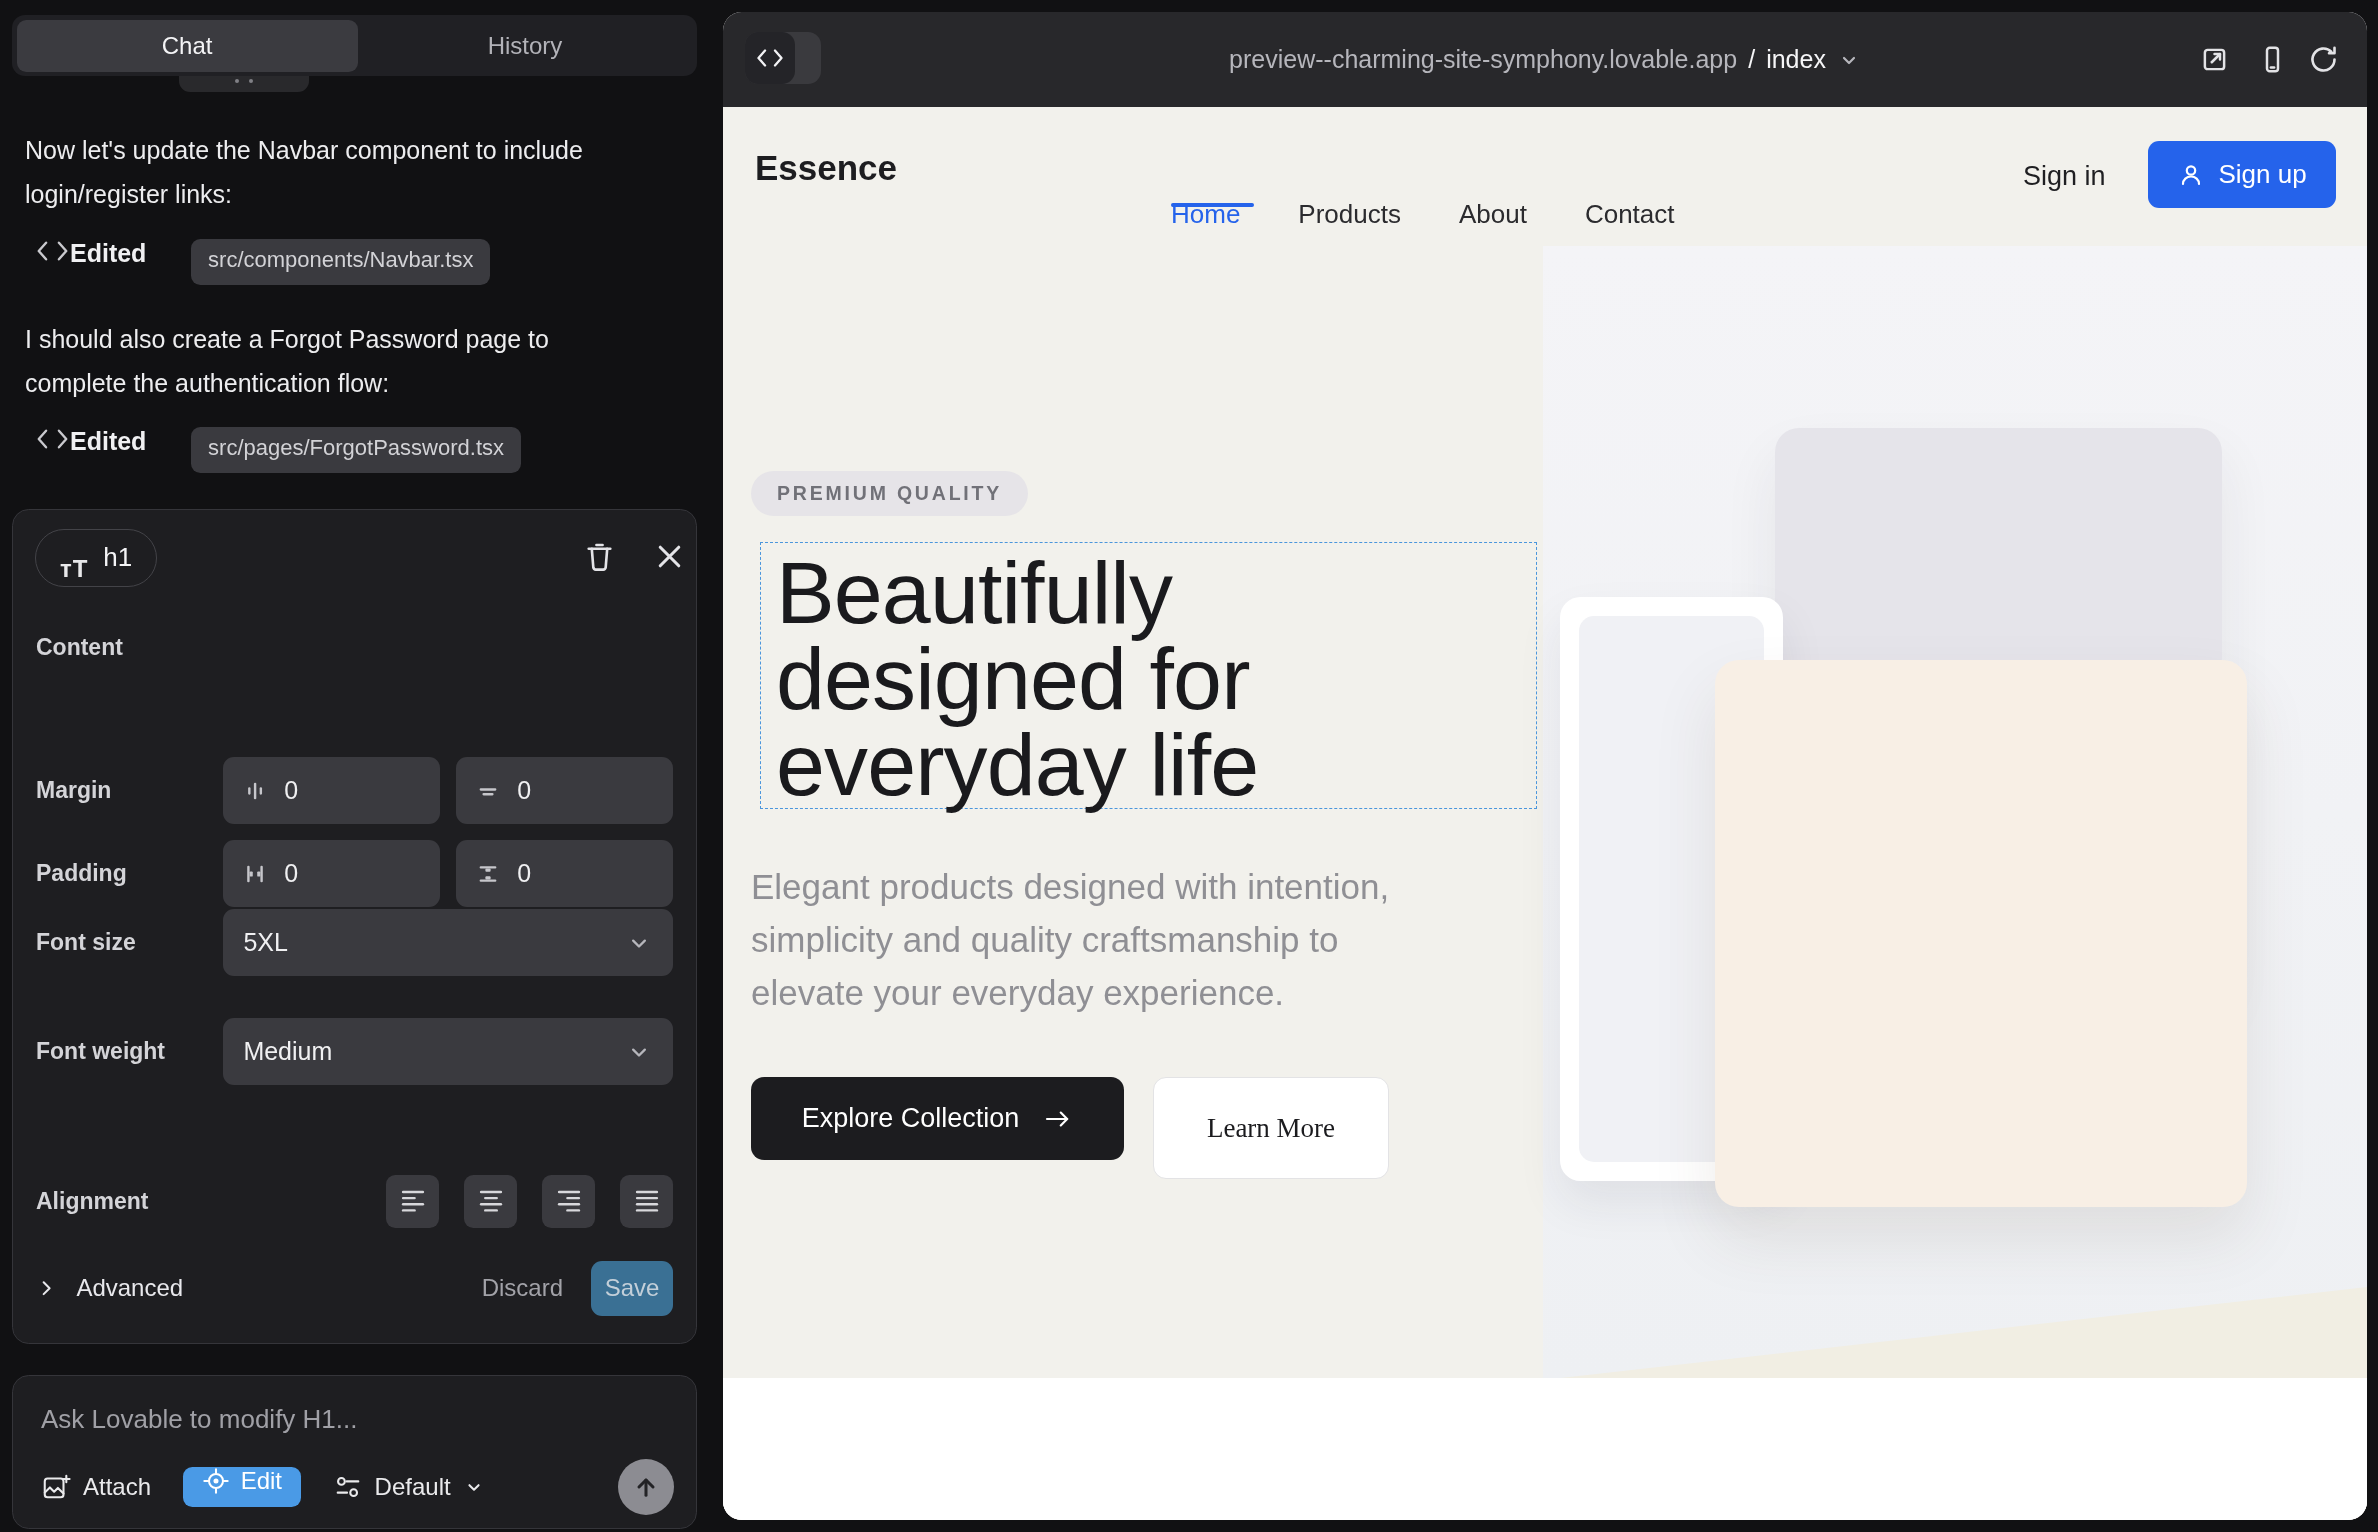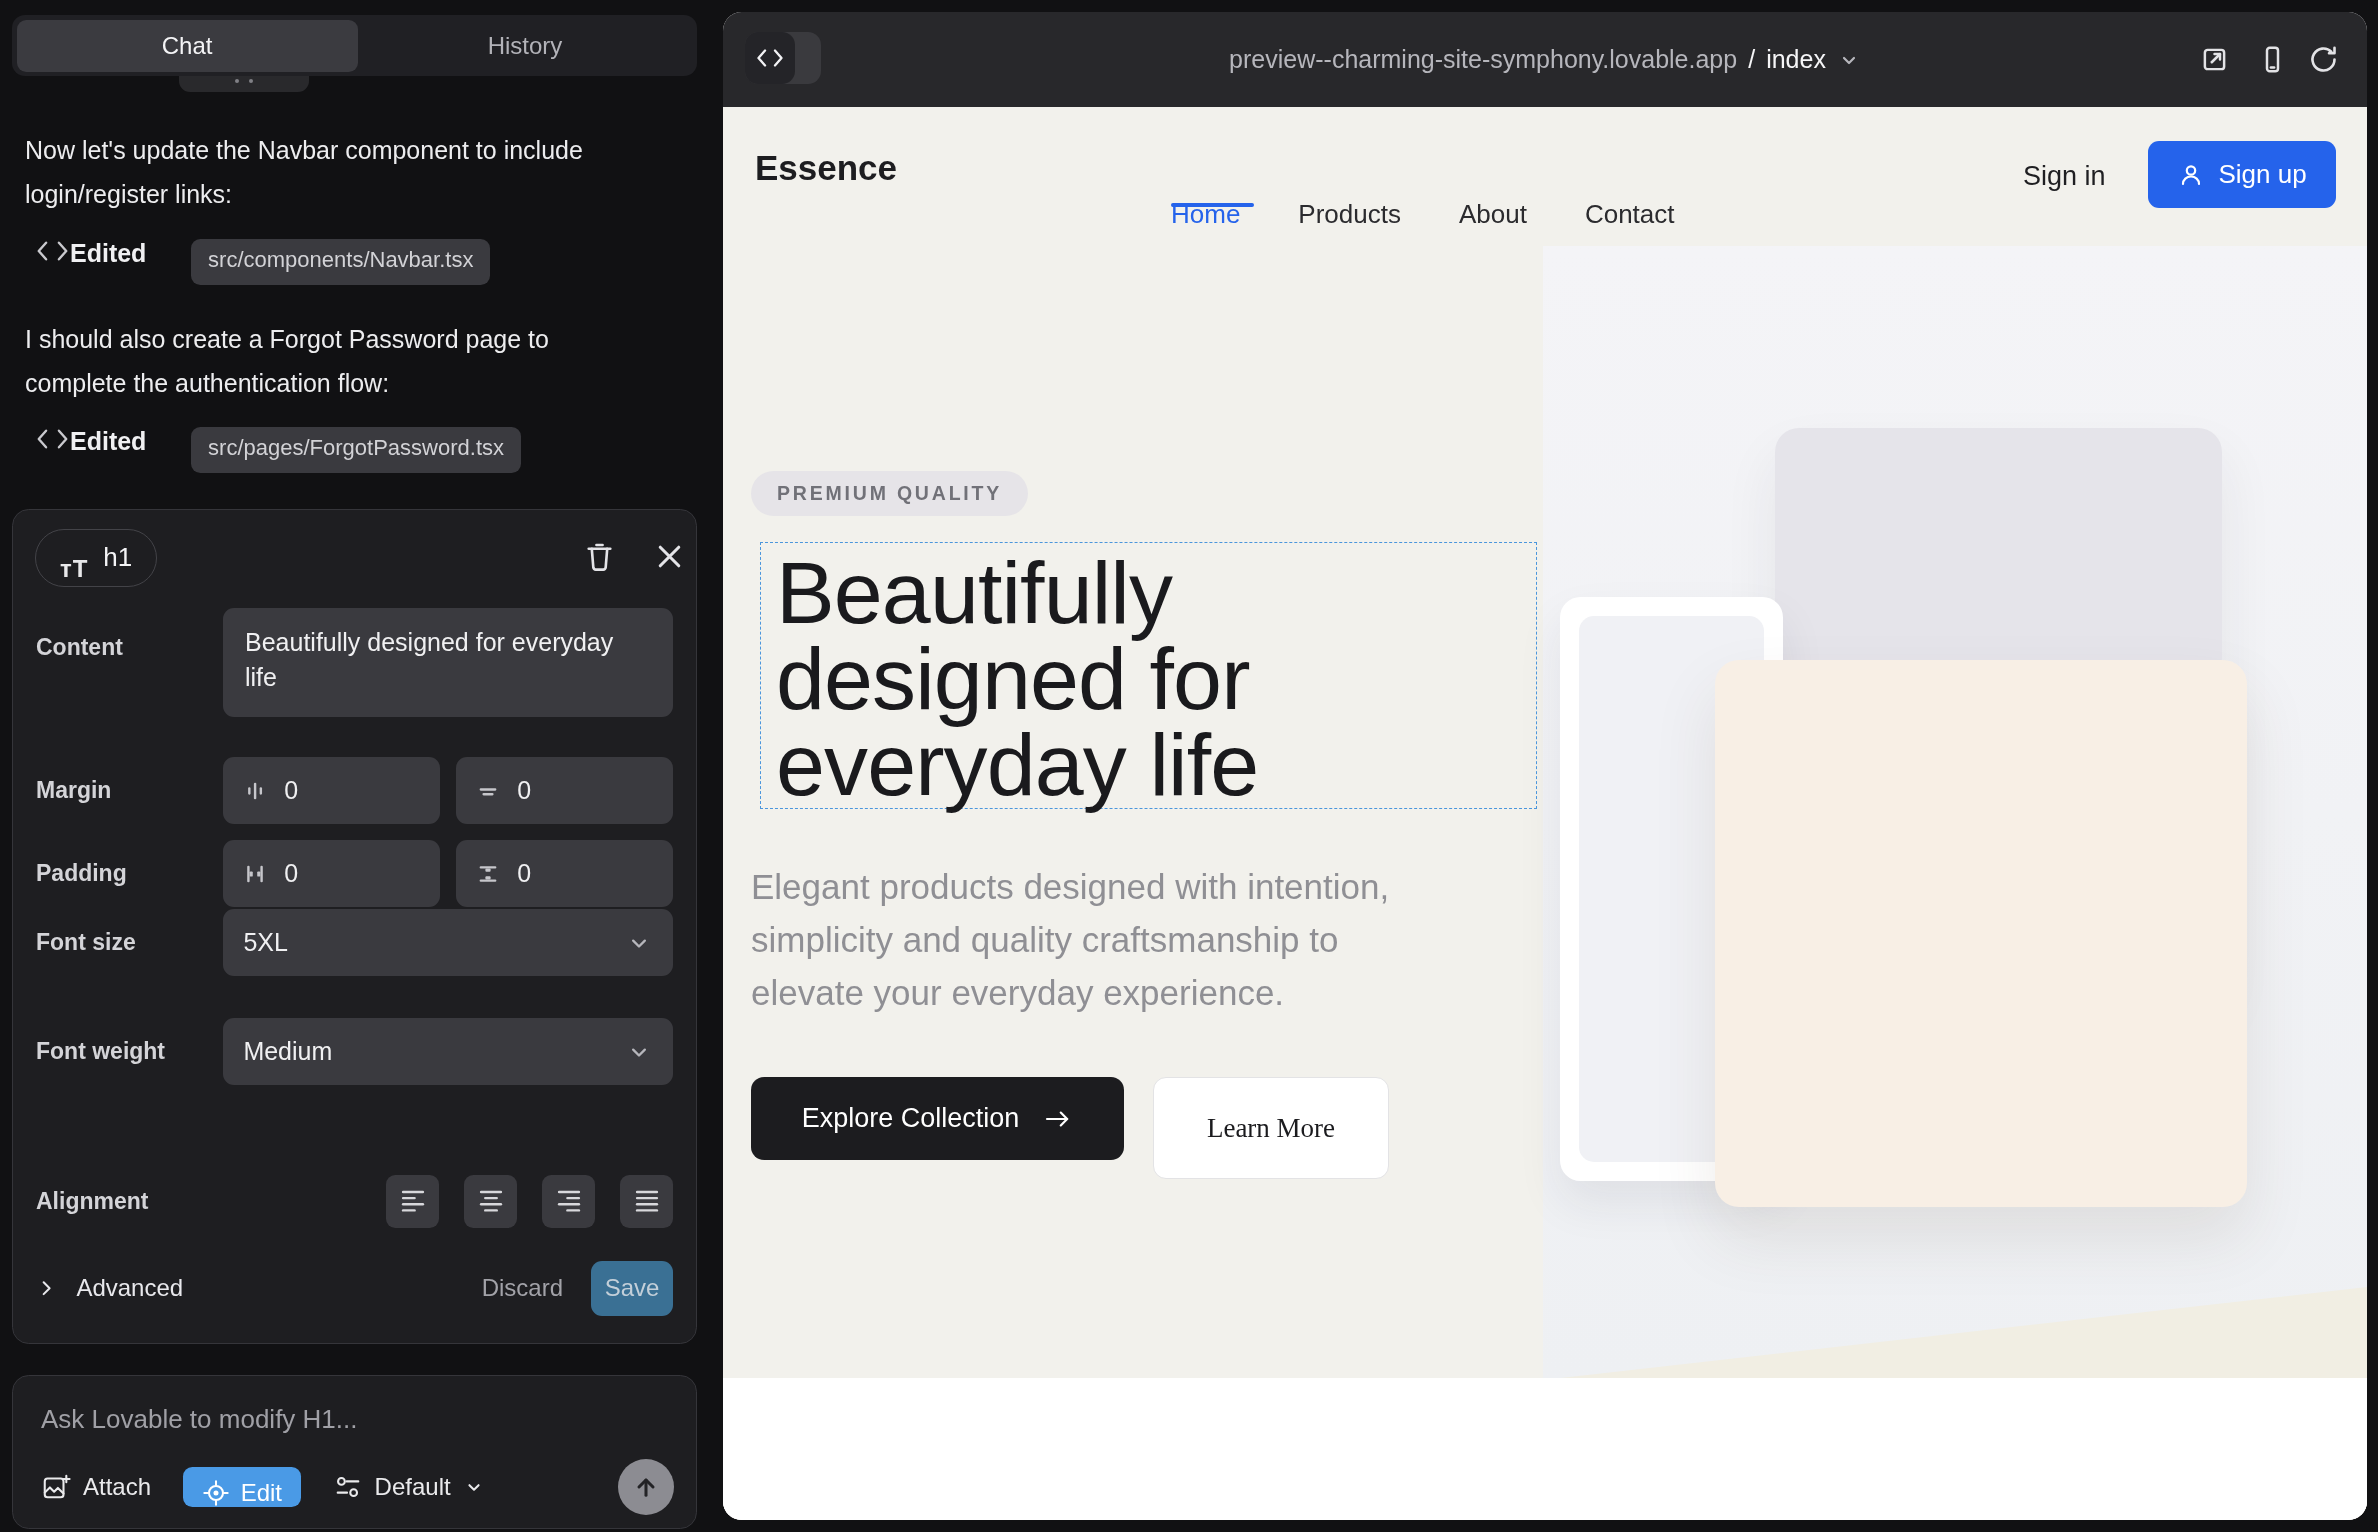--- a/index.html
+++ b/index.html
@@ -57,21 +57,21 @@
   .save-btn { width:82px; height:55px; background:#3a7094; border:none; border-radius:11px;
     color:#c3cfd9; font-size:24px; cursor:pointer; }
 
   .composer { left:12px; top:1375px; width:685px; height:154px; background:#1e1e21;
     border:1.9px solid #35353a; border-radius:16.7px; }
   .placeholder { position:absolute; left:28px; top:28px; color:#a0a0a6; font-size:26px; }
   .composer-row { position:absolute; left:28px; right:22px; top:85px; height:52px;
     display:flex; align-items:center; color:#eaeaec; font-size:24px; }
   .c-group { display:flex; align-items:center; gap:12px; cursor:pointer; }
   .edit-pill { margin-left:32px; background:#4a9ae6; border-radius:9.3px; height:40px;
-    display:flex; align-items:flex-end; gap:11px; padding:0 18.6px; color:#fff; cursor:pointer; }
+    display:flex; align-items:flex-start; gap:11px; padding:0 18.6px; color:#fff; cursor:pointer; }
   .mode-group { margin-left:32px; }
   .send-btn { margin-left:auto; width:56px; height:56px; border-radius:50%; background:#8c8c92;
     color:#232326; display:flex; align-items:center; justify-content:center; cursor:pointer; }
 
   
   .preview { left:723px; top:12px; width:1644px; height:1508px; border-radius:18.6px;
     overflow:hidden; background:#ffffff; }
   .browser-bar { position:absolute; left:0; top:0; width:1644px; height:95px; background:#28282b; }
   .code-toggle { position:absolute; left:22px; top:20.4px; width:76px; height:52px;
     background:#3a3a3e; border-radius:13px; cursor:pointer; }
@@ -179,21 +179,20 @@
       </svg>
     </span>
     <span class="hdr-icon" style="left:638px">
       <svg width="37" height="37" viewBox="0 0 24 24" fill="none" stroke="currentColor" stroke-width="2" stroke-linecap="round">
         <path d="M6 6l12 12M18 6L6 18"></path>
       </svg>
     </span>
 
     <div class="row" style="top:98px; align-items:flex-start;">
       <div class="lbl" style="padding-top:26px">Content</div>
-      <div class="content-area">Beautifully designed for everyday life</div>
     </div>
 
     <div class="row" style="top:247px">
       <div class="lbl">Margin</div>
       <div class="pair">
         <div class="field num-field">
           <span class="ficon">
             <svg width="26" height="26" viewBox="0 0 28 28" fill="currentColor">
               <rect x="12.8" y="5" width="2.6" height="18" rx="1.2"></rect>
               <rect x="6.6" y="10" width="2.6" height="8" rx="1.2"></rect>

